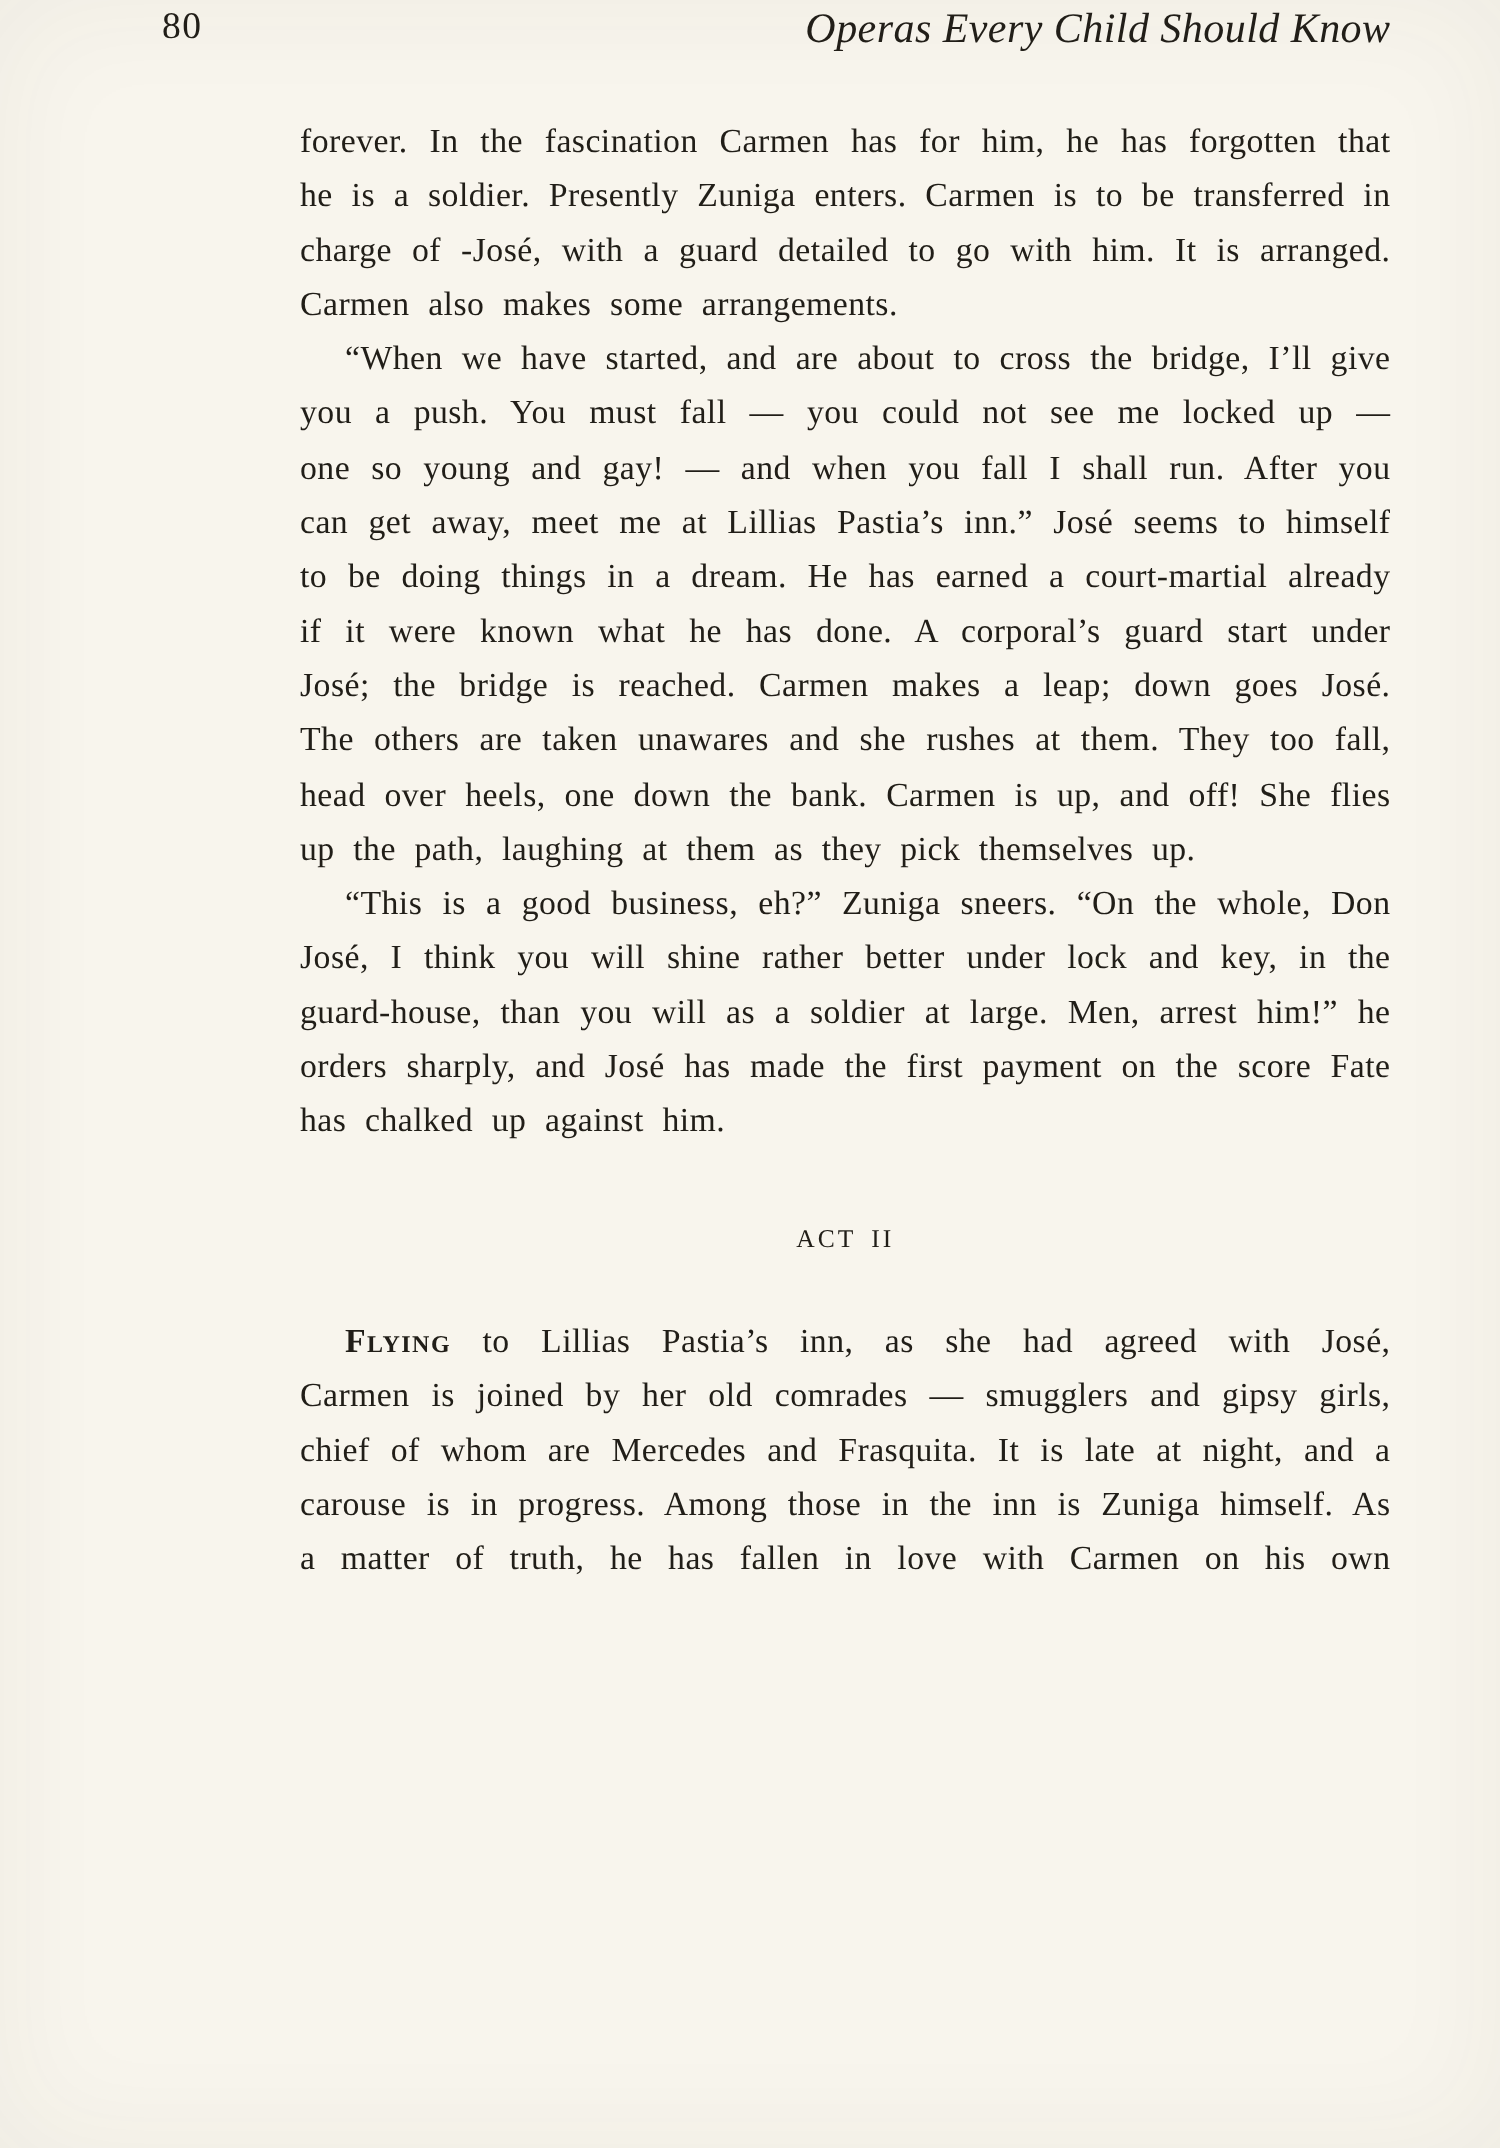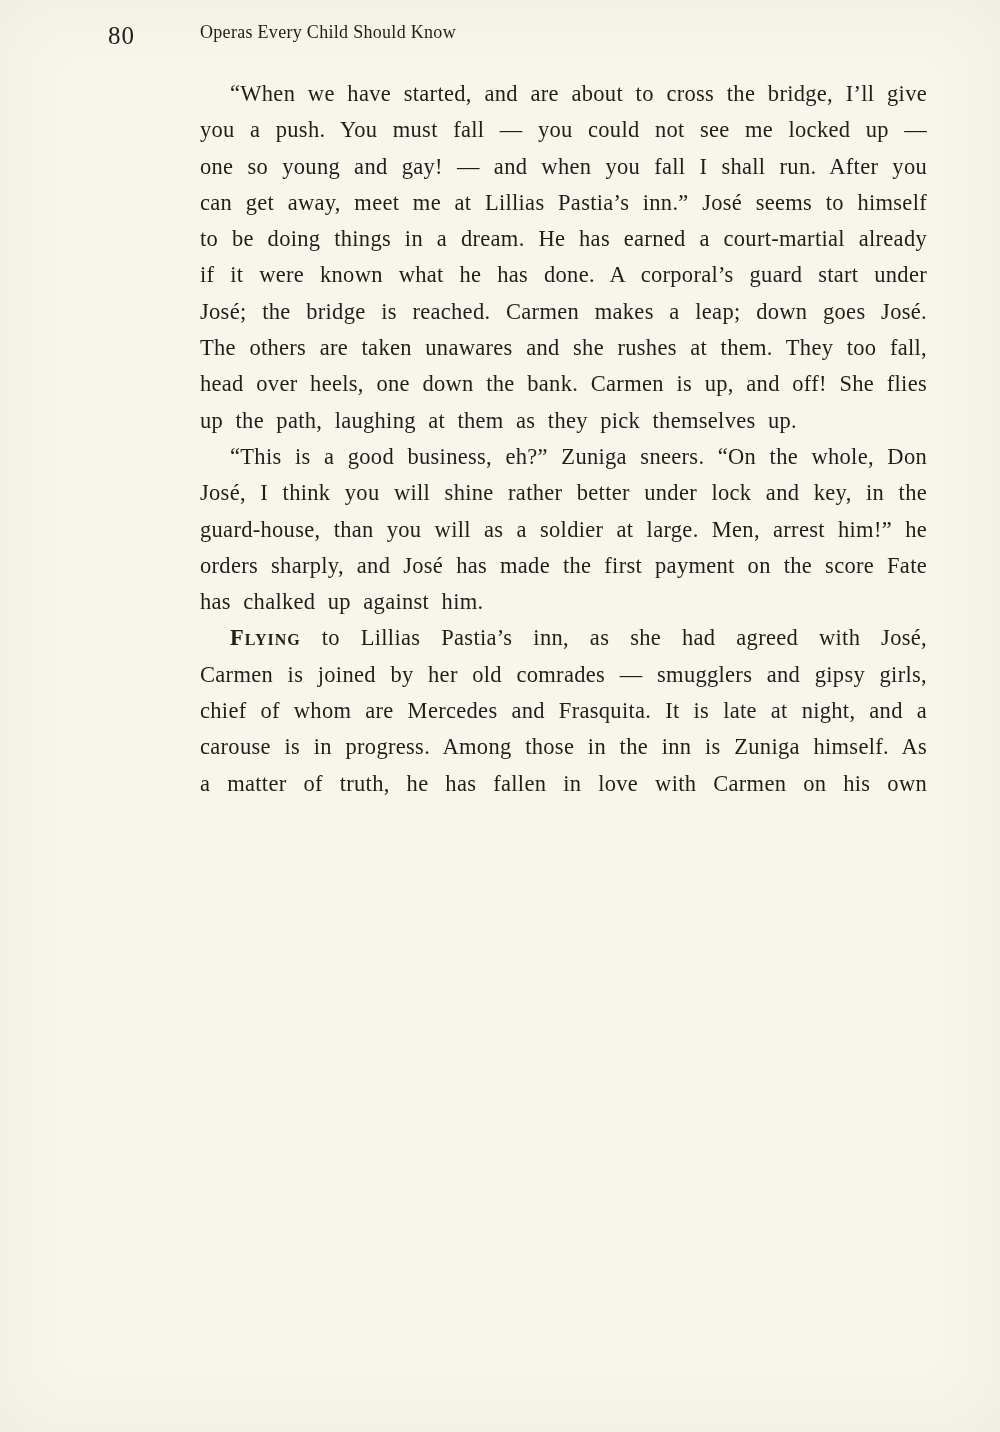--- a/index.html
+++ b/index.html
@@ -16,39 +16,40 @@
   .page {
     position: relative;
     width: 1000px;
     height: 1432px;
     overflow: hidden;
     background: #f8f5ed;
     box-shadow: inset 0 0 80px rgba(60,50,30,0.05);
   }
   .page-header {
     position: absolute;
-    top: 22px;
+    top: 4px;
     left: 0;
     width: 1000px;
     height: 40px;
   }
   .page-number {
     position: absolute;
     left: 108px;
     top: 0;
     font-size: 25px;
     letter-spacing: 1px;
   }
   .running-title {
     position: absolute;
     left: 200px;
     width: 727px;
     top: 0;
-    text-align: left;
-    font-size: 18px;
+    text-align: right;
+    font-style: italic;
+    font-size: 28px;
     letter-spacing: 0.3px;
   }
   .page-body {
     position: absolute;
     left: 200px;
     top: 76px;
     width: 727px;
     text-align: justify;
     font-size: 22.5px;
     line-height: 36.3px;
@@ -84,23 +85,25 @@
 
 <div class="page">
 
   <header class="page-header">
     <span class="page-number">80</span>
     <span class="running-title">Operas Every Child Should Know</span>
   </header>
 
   <main class="page-body">
 
+    <p class="para no-indent">forever.  In the fascination Carmen has for him, he has forgotten that he is a soldier.  Presently Zuniga enters. Carmen is to be transferred in charge of -José, with a guard detailed to go with him.  It is arranged.  Carmen also makes some arrangements.</p>
 
     <p class="para">“When we have started, and are about to cross the bridge, I’ll give you a push.  You must fall — you could not see me locked up — one so young and gay! — and when you fall I shall run.  After you can get away, meet me at Lillias Pastia’s inn.”  José seems to himself to be doing things in a dream.  He has earned a court-martial already if it were known what he has done.  A corporal’s guard start under José; the bridge is reached. Carmen makes a leap; down goes José.  The others are taken unawares and she rushes at them.  They too fall, head over heels, one down the bank.  Carmen is up, and off!  She flies up the path, laughing at them as they pick themselves up.</p>
 
     <p class="para">“This is a good business, eh?” Zuniga sneers.  “On the whole, Don José, I think you will shine rather better under lock and key, in the guard-house, than you will as a soldier at large.  Men, arrest him!” he orders sharply, and José has made the first payment on the score Fate has chalked up against him.</p>
 
+    <h2 class="act-heading">ACT II</h2>
 
     <p class="para justify-last"><span class="lead-word">Flying</span><span> to Lillias Pastia’s inn, as she had agreed with José, Carmen is joined by her old comrades — smugglers and gipsy girls, chief of whom are Mercedes and Frasquita.  It is late at night, and a carouse is in progress. Among those in the inn is Zuniga himself.  As a  matter of truth, he has fallen in love with Carmen on his own</span></p>
 
   </main>
 
 </div>
 
 </body></html>

